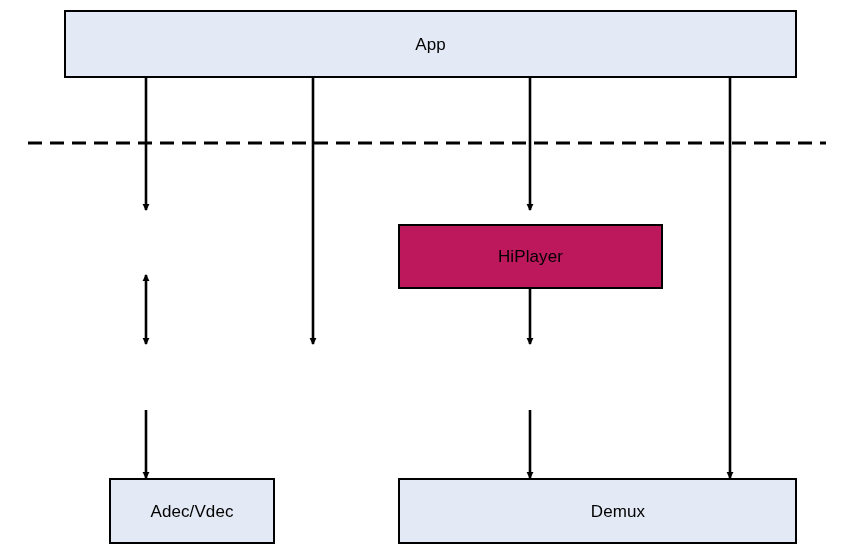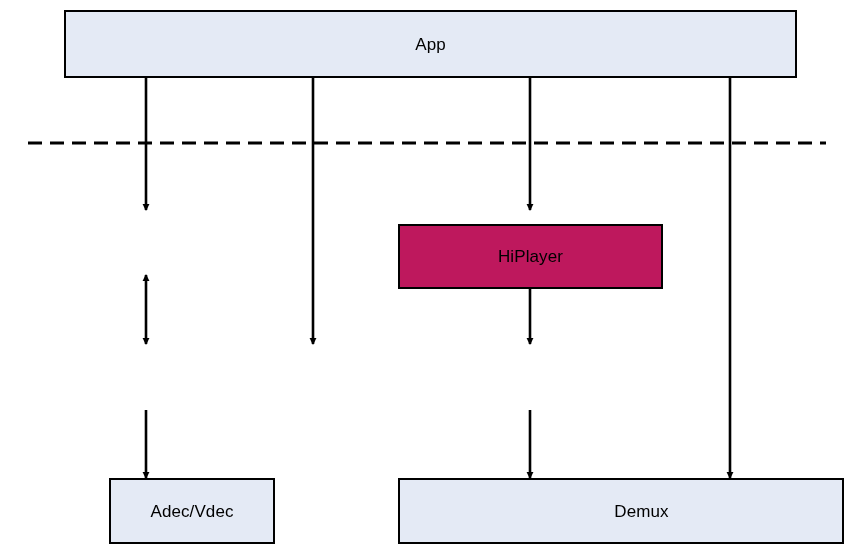--- a/index.html
+++ b/index.html
@@ -81,17 +81,17 @@
 
   <div class="node-box fill-blue" id="node-hiplayer" style="left: 398px; top: 224px; width: 265px; height: 65px; background: #be185d; border-color: rgb(0, 0, 0);">
     <span class="node-label">HiPlayer</span>
   </div>
 
 
   <div class="node-box fill-blue" id="node-adec-vdec" style="left: 64px; top: 478px; width: 166px; height: 66px; background: rgb(228, 234, 245); border-color: rgb(0, 0, 0); margin-left: 45px;">
     <span class="node-label">Adec/Vdec</span>
   </div>
 
-  <div class="node-box fill-blue" id="node-demux" style="left: 398px; top: 478px; width: 446px; height: 66px; background: rgb(228, 234, 245); border-color: rgb(0, 0, 0); padding-left: 41px;">
+  <div class="node-box fill-blue" id="node-demux" style="left: 398px; top: 478px; width: 399px; height: 66px; background: rgb(228, 234, 245); border-color: rgb(0, 0, 0); padding-left: 41px;">
     <span class="node-label">Demux</span>
   </div>
 
 </div>
 
 </body></html>

